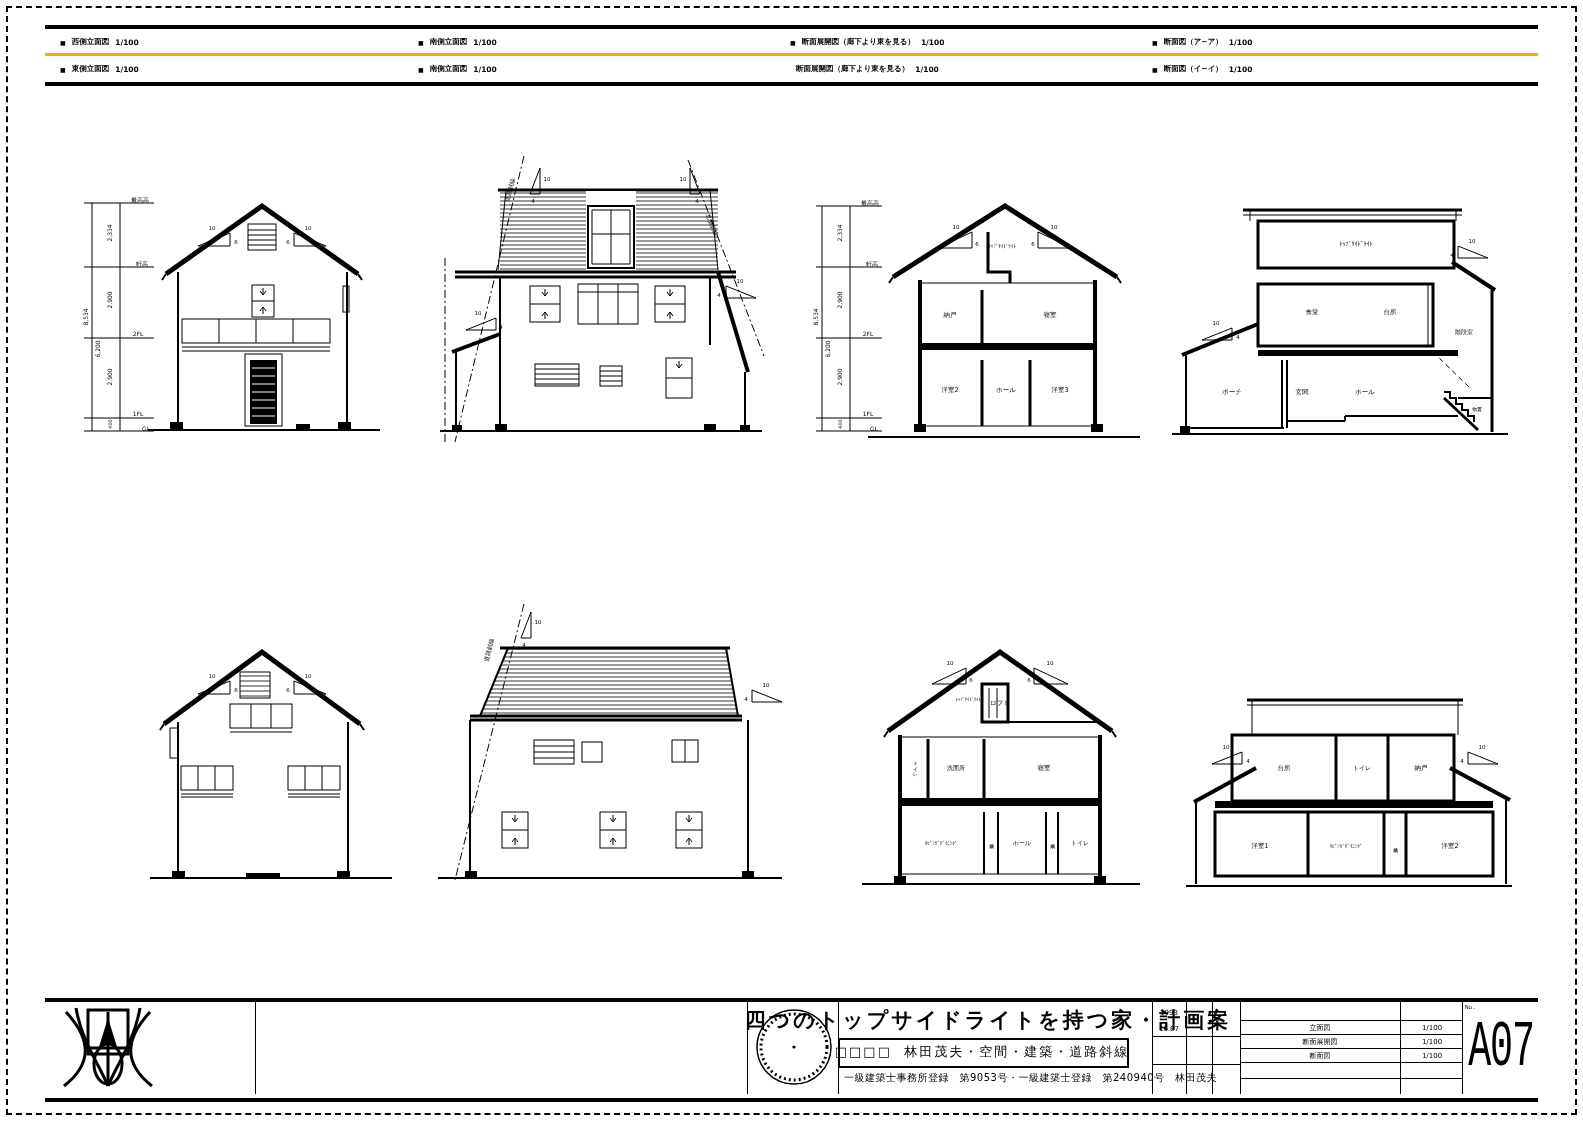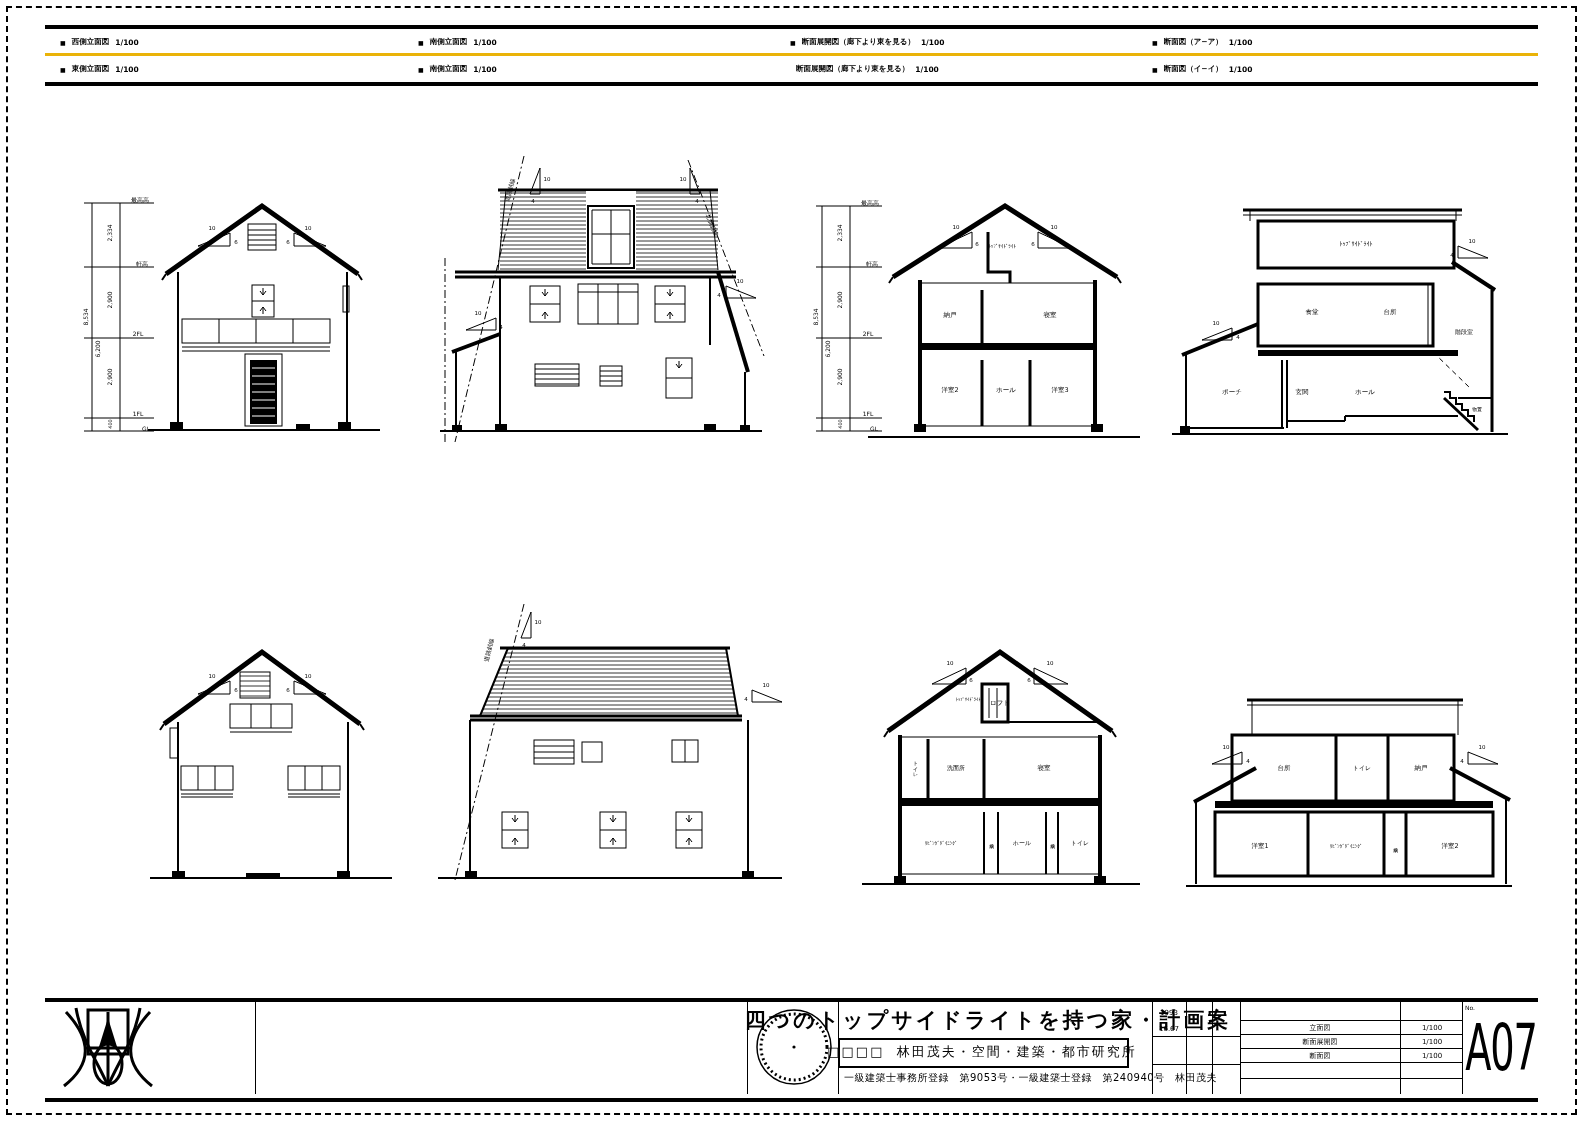--- a/index.html
+++ b/index.html
@@ -25,21 +25,21 @@
   .rot{transform:translate(-50%,-50%) rotate(-90deg);}
   .fs4{font-size:4.5px}.fs5{font-size:5px}.fs6{font-size:6px}
   .fs65{font-size:6.5px}.fs7{font-size:7px}.fs75{font-size:10px}
   .vlbl{position:absolute;writing-mode:vertical-rl;text-orientation:upright;line-height:1;
         transform:translate(-50%,-50%);}
   .vline{position:absolute;top:998px;height:96px;width:1px;background:#000;}
   .hline{position:absolute;height:1px;background:#000;}
   #tblock{position:absolute;left:45px;top:998px;width:1493px;height:96px;
           border-top:4px solid #000;border-bottom:4px solid #000;background:#fff;}
   #firmbox{position:absolute;left:838px;top:1038px;width:287px;height:26px;border:2px solid #000;}
-  #sheetno{position:absolute;left:1463px;top:1002px;width:75px;height:88px;}
+  #sheetno{position:absolute;left:1463px;top:1002px;width:75px;height:88px;font-family:Liberation Mono, monospace;}
   #a07{position:absolute;left:50%;top:52%;transform:translate(-50%,-50%) scaleX(.6);
        font-size:64px;font-weight:500;letter-spacing:-2px;}
   #nolbl{position:absolute;left:2px;top:2px;font-size:6px;}
   .ttl{letter-spacing:3px;font-weight:bold;font-size:21px;font-family:Liberation Mono, monospace;}
   .frm{letter-spacing:2px;font-size:13px;}
 </style>
 </head>
 <body>
 
 <div id="sheet">
@@ -401,21 +401,21 @@
   </svg>
 
   <svg style="left:750px;top:1006px" width="88" height="82" viewBox="0 0 88 82">
     <circle cx="44" cy="41" r="37" fill="none" stroke="#000" stroke-width="1.5"></circle>
     <circle cx="44" cy="41" r="33" fill="none" stroke="#000" stroke-width="3" stroke-dasharray="2 3"></circle>
     <circle cx="44" cy="41" r="1.6" fill="#000"></circle>
   </svg>
 
   <div class="lbl ttl" style="left:988px;top:1021px">四つのトップサイドライトを持つ家・計画案</div>
   <div id="firmbox"></div>
-  <div class="lbl frm" style="left:982px;top:1051px"><span>□□□□</span>&nbsp;&nbsp;<span>林田茂夫・空間・建築・都市研究所</span></div>
+  <div class="lbl frm" style="left:982px;top:1051px"><span>□□□□</span>&nbsp;&nbsp;<span>林田茂夫・空間・建築・道路斜線</span></div>
   <div class="lbl-left fs75" style="left:844px;top:1078px;letter-spacing:.5px">一級建築士事務所登録　第9053号・一級建築士登録　第240940号　林田茂夫</div>
 
   <div class="lbl fs7" style="left:1169px;top:1013px">1993</div>
   <div class="lbl fs7" style="left:1169px;top:1029px">16.67</div>
 
   <div class="lbl fs7" style="left:1320px;top:1028px">立面図</div>
   <div class="lbl fs7" style="left:1432px;top:1028px">1/100</div>
   <div class="lbl fs7" style="left:1320px;top:1042px">断面展開図</div>
   <div class="lbl fs7" style="left:1432px;top:1042px">1/100</div>
   <div class="lbl fs7" style="left:1320px;top:1056px">断面図</div>

